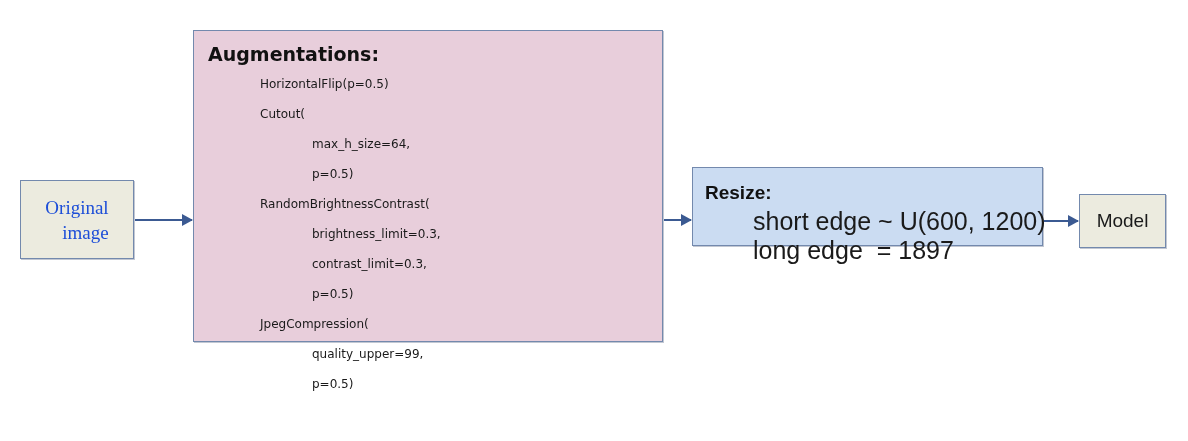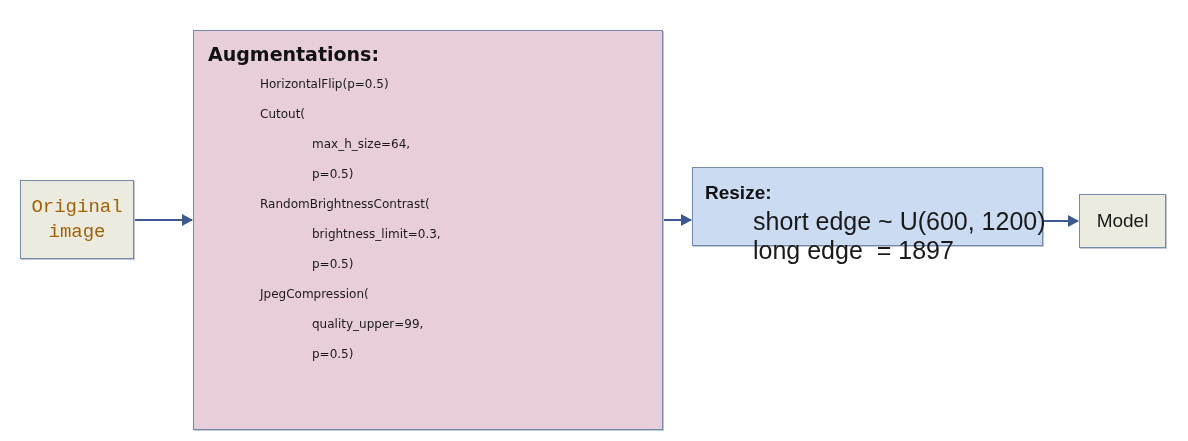--- a/index.html
+++ b/index.html
@@ -31,32 +31,32 @@
     width: 114px;
     height: 79px;
     background: #ecebdf;
     display: flex;
     align-items: center;
     justify-content: center;
   }
   #box-original .node-label {
     font-size: 19px;
     line-height: 25px;
-    color: #a16207;
-    text-align: center;
+    color: #1d4ed8;
+    text-align: right;
     white-space: pre-line;
-    font-family: Liberation Mono, monospace;
+    font-family: Liberation Serif, serif;
   }
 
   
   #box-augmentations {
     left: 193px;
     top: 30px;
     width: 470px;
-    height: 400px;
+    height: 312px;
     background: #e8cedb;
     padding: 8px 0 0 14px;
   }
   .aug-title {
     font-size: 19px;
     line-height: 30px;
     font-weight: bold;
     color: #111111;
     font-family: "DejaVu Sans", sans-serif;
   }
@@ -161,20 +161,21 @@
 
   <div class="node" id="box-augmentations">
     <div class="aug-title">Augmentations:</div>
     <div id="augmentations-lines">
         <div class="aug-line indent-1">HorizontalFlip(p=0.5)</div>
         <div class="aug-line indent-1">Cutout(</div>
         <div class="aug-line indent-2">max_h_size=64,</div>
         <div class="aug-line indent-2">p=0.5)</div>
         <div class="aug-line indent-1">RandomBrightnessContrast(</div>
         <div class="aug-line indent-2">brightness_limit=0.3,</div>
+        <div class="aug-line indent-2">contrast_limit=0.3,</div>
         <div class="aug-line indent-2">p=0.5)</div>
         <div class="aug-line indent-1">JpegCompression(</div>
         <div class="aug-line indent-2">quality_upper=99,</div>
         <div class="aug-line indent-2">p=0.5)</div>
       </div>
   </div>
 
   <div class="arrow" id="arrow-aug-resize"></div>
 
   <div class="node" id="box-resize">

